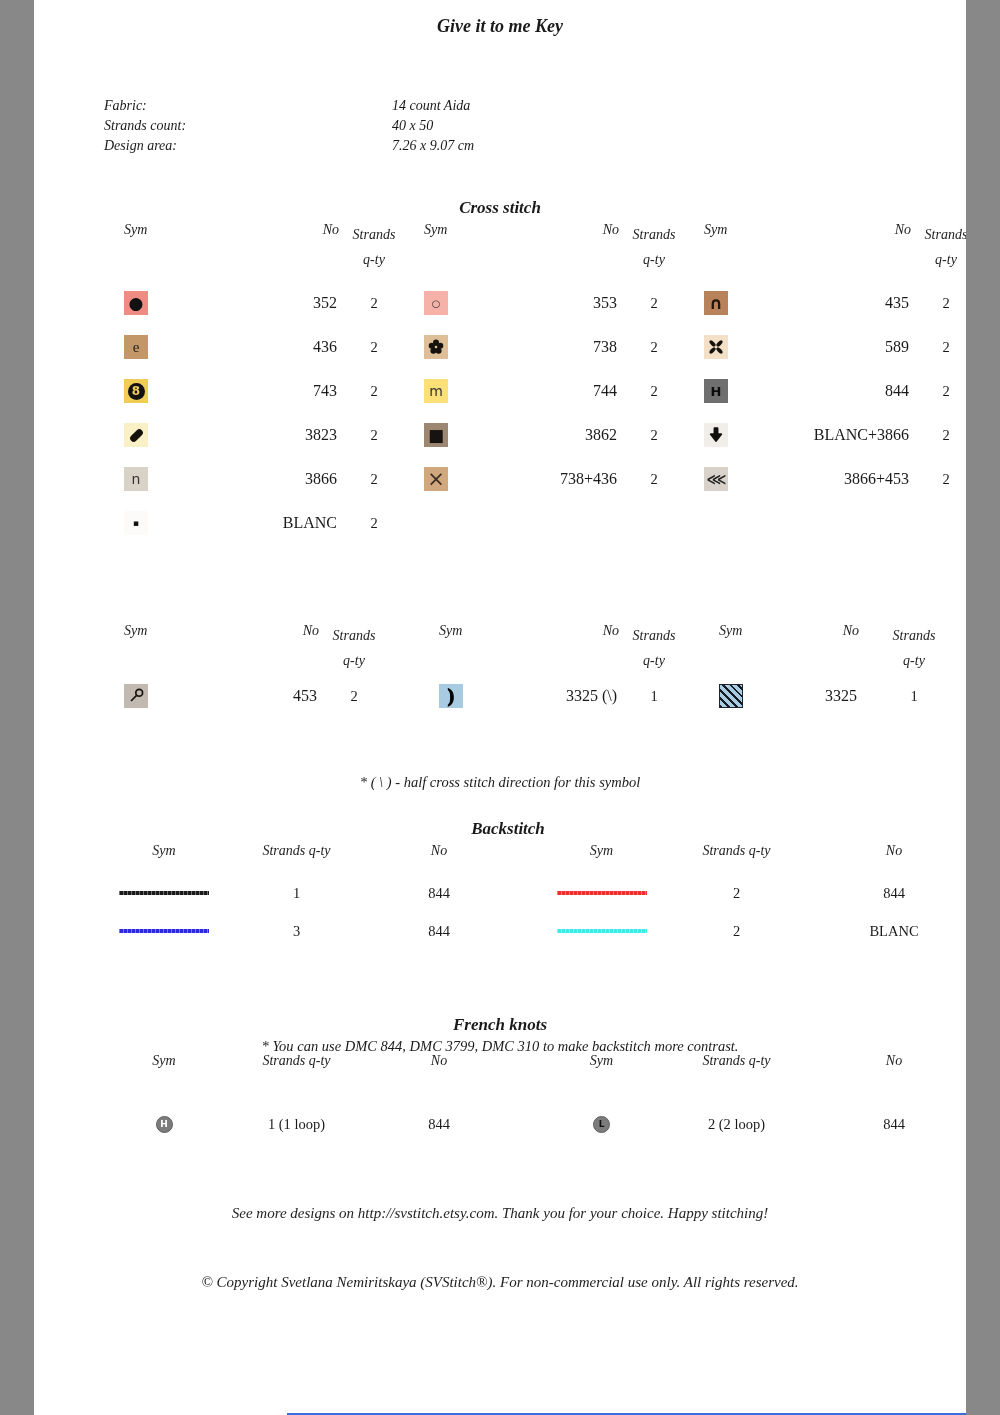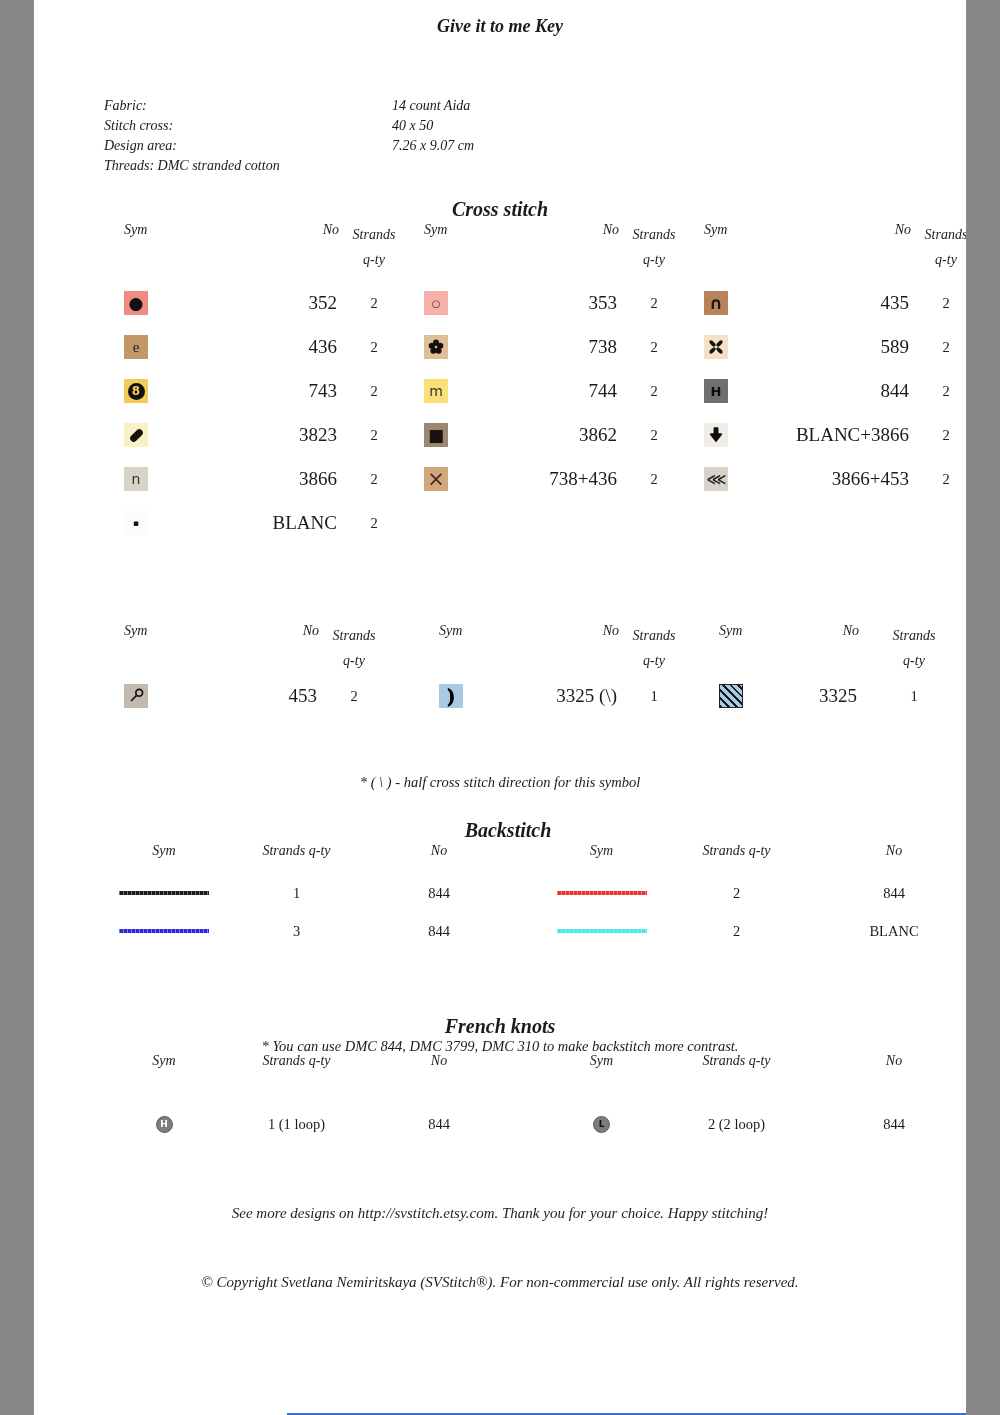--- a/index.html
+++ b/index.html
@@ -6,31 +6,31 @@
   body { background:#888; font-family:"Liberation Serif", serif; color:#1a1a1a; }
   #page { position:relative; width:932px; height:1415px; background:#ffffff; margin:0 auto; overflow:hidden; }
   .sec { position:absolute; left:0; right:0; }
 
   .doc-title { top:16px; text-align:center; font-size:18px; font-weight:bold; font-style:italic; }
 
   
   .info { top:96px; padding-left:70px; font-style:italic; font-size:14px; }
   .info-row { display:grid; grid-template-columns:288px auto; line-height:20px; }
 
-  .sec-heading { text-align:center; font-size:20px; font-weight:bold; font-style:italic; }
+  .sec-heading { text-align:center; font-size:17px; font-weight:bold; font-style:italic; }
 
   
   .hdr { font-style:italic; font-size:14px; color:#222; }
 
   
   .xs-grid { padding-left:90px; display:grid;
     grid-template-columns:40px 175px 70px 15px 40px 155px 70px 15px 40px 167px 70px; }
   .xs-head { top:222px; }
   .xs-rows { top:291px; row-gap:20px; }
-  .cell-no { text-align:right; font-size:19px; line-height:24px; padding-right:2px; }
+  .cell-no { text-align:right; font-size:16px; line-height:24px; padding-right:2px; }
   .cell-strands { text-align:center; font-size:14.5px; line-height:24px; }
   .h-sym { text-align:left; }
   .h-no { text-align:right; }
   .h-strands { text-align:center; line-height:25px; }
 
   
   .sw { width:24px; height:24px; display:flex; align-items:center; justify-content:center; overflow:hidden; }
   .g-dot   { font-family:"DejaVu Sans", sans-serif; font-size:17px; line-height:1; color:#111; }
   .g-ring  { font-family:"DejaVu Sans", sans-serif; font-size:10px; font-weight:bold; color:#333; }
   .g-cap   { font-family:"DejaVu Sans", sans-serif; font-size:17px; font-weight:bold; color:#20160e; line-height:1; }
@@ -91,30 +91,26 @@
 <div id="page">
 
   <div class="sec doc-title">Give it to me Key</div>
 
   <div class="sec info">
     <div class="info-row">
       <span>Fabric:</span>
       <span>14 count Aida</span>
     </div>
     <div class="info-row">
-      <span>Stitch  cross:</span>
+      <span>Strands  count:</span>
       <span>40 x 50</span>
     </div>
     <div class="info-row">
       <span>Design  area:</span>
       <span>7.26 x 9.07 cm</span>
-    </div>
-    <div class="info-row">
-      <span>Threads:  DMC  stranded  cotton</span>
-      <span></span>
     </div>
   </div>
 
   <div class="sec sec-heading" style="top:198px;">Cross stitch</div>
 
   <div class="sec xs-grid xs-head hdr">
     <div class="h-sym">Sym</div>
     <div class="h-no">No</div>
     <div class="h-strands"><span>Strands</span><br><span>q-ty</span></div>
     <div></div>

